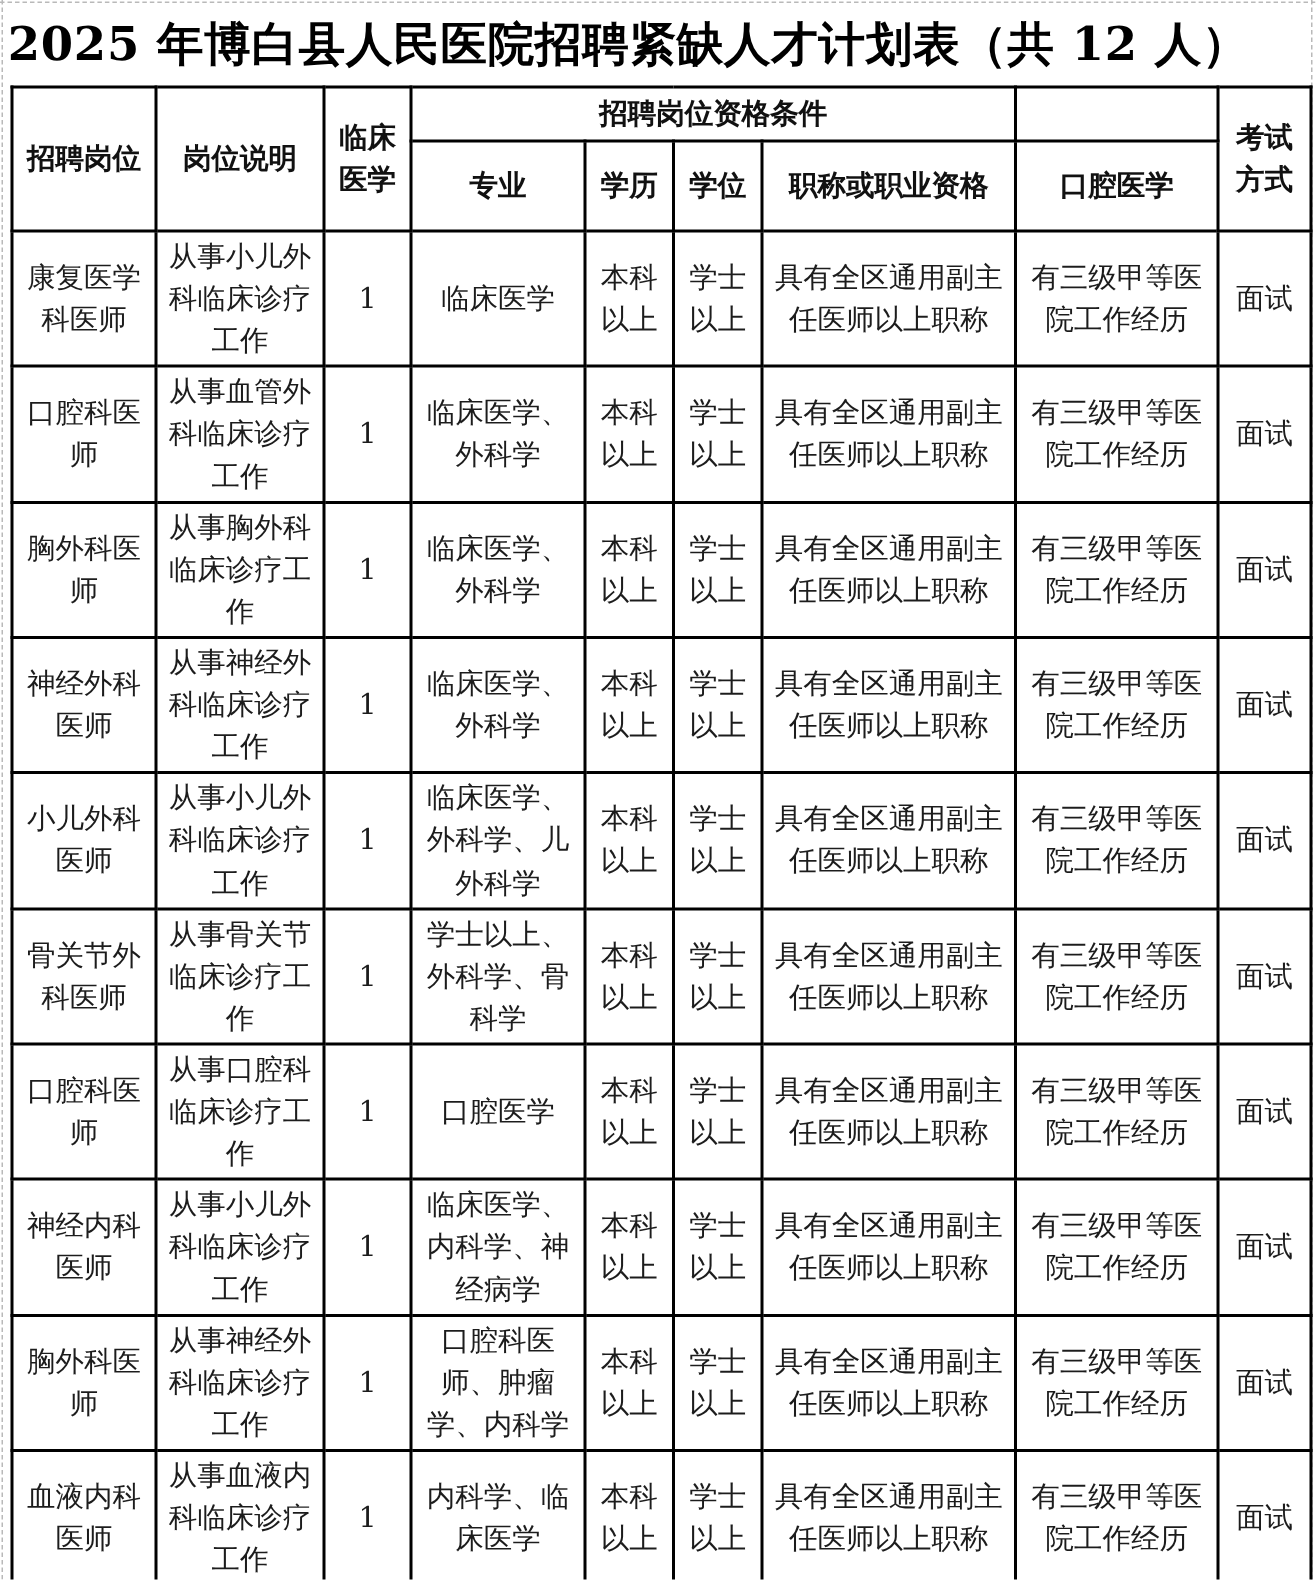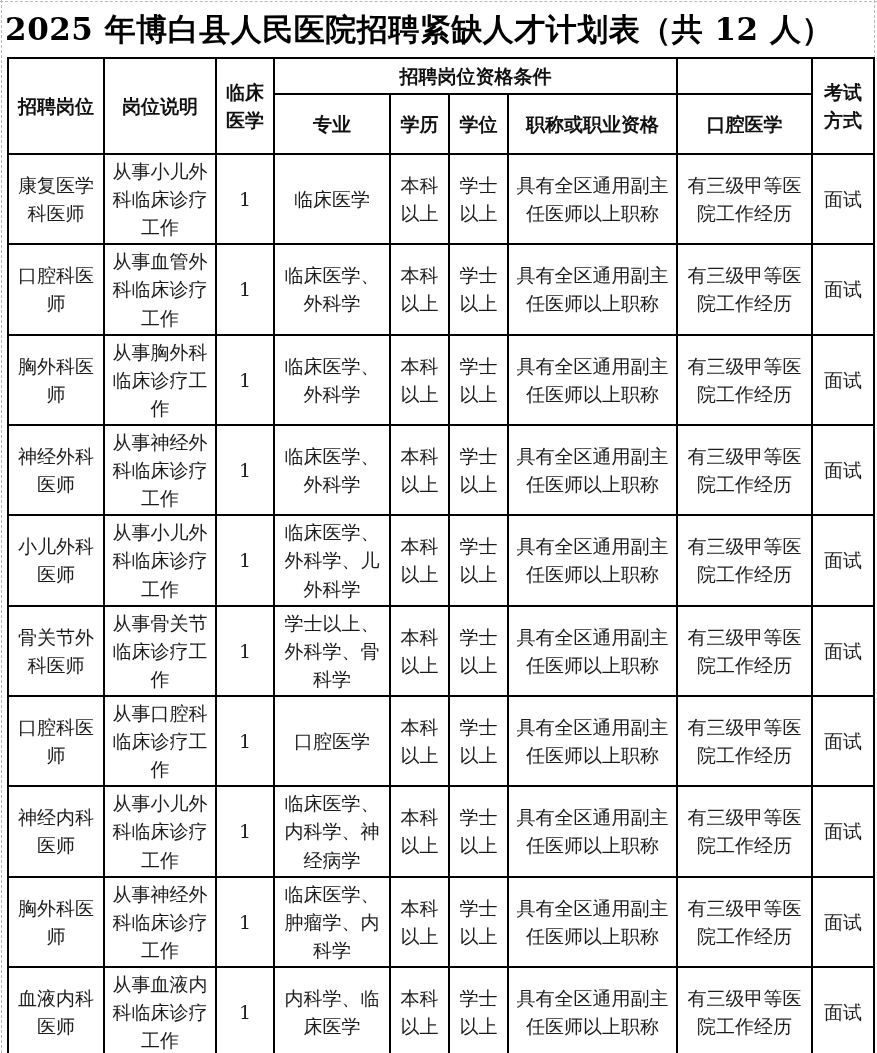--- a/index.html
+++ b/index.html
@@ -173,21 +173,21 @@
     <td>本科以上</td>
     <td>学士以上</td>
     <td>具有全区通用副主任医师以上职称</td>
     <td>有三级甲等医院工作经历</td>
     <td>面试</td>
   </tr>
       <tr>
     <td>胸外科医师</td>
     <td>从事神经外科临床诊疗工作</td>
     <td>1</td>
-    <td>临床医学、肿瘤学、内科学</td>
+    <td>口腔科医师、肿瘤学、内科学</td>
     <td>本科以上</td>
     <td>学士以上</td>
     <td>具有全区通用副主任医师以上职称</td>
     <td>有三级甲等医院工作经历</td>
     <td>面试</td>
   </tr>
       <tr>
     <td>血液内科医师</td>
     <td>从事血液内科临床诊疗工作</td>
     <td>1</td>

